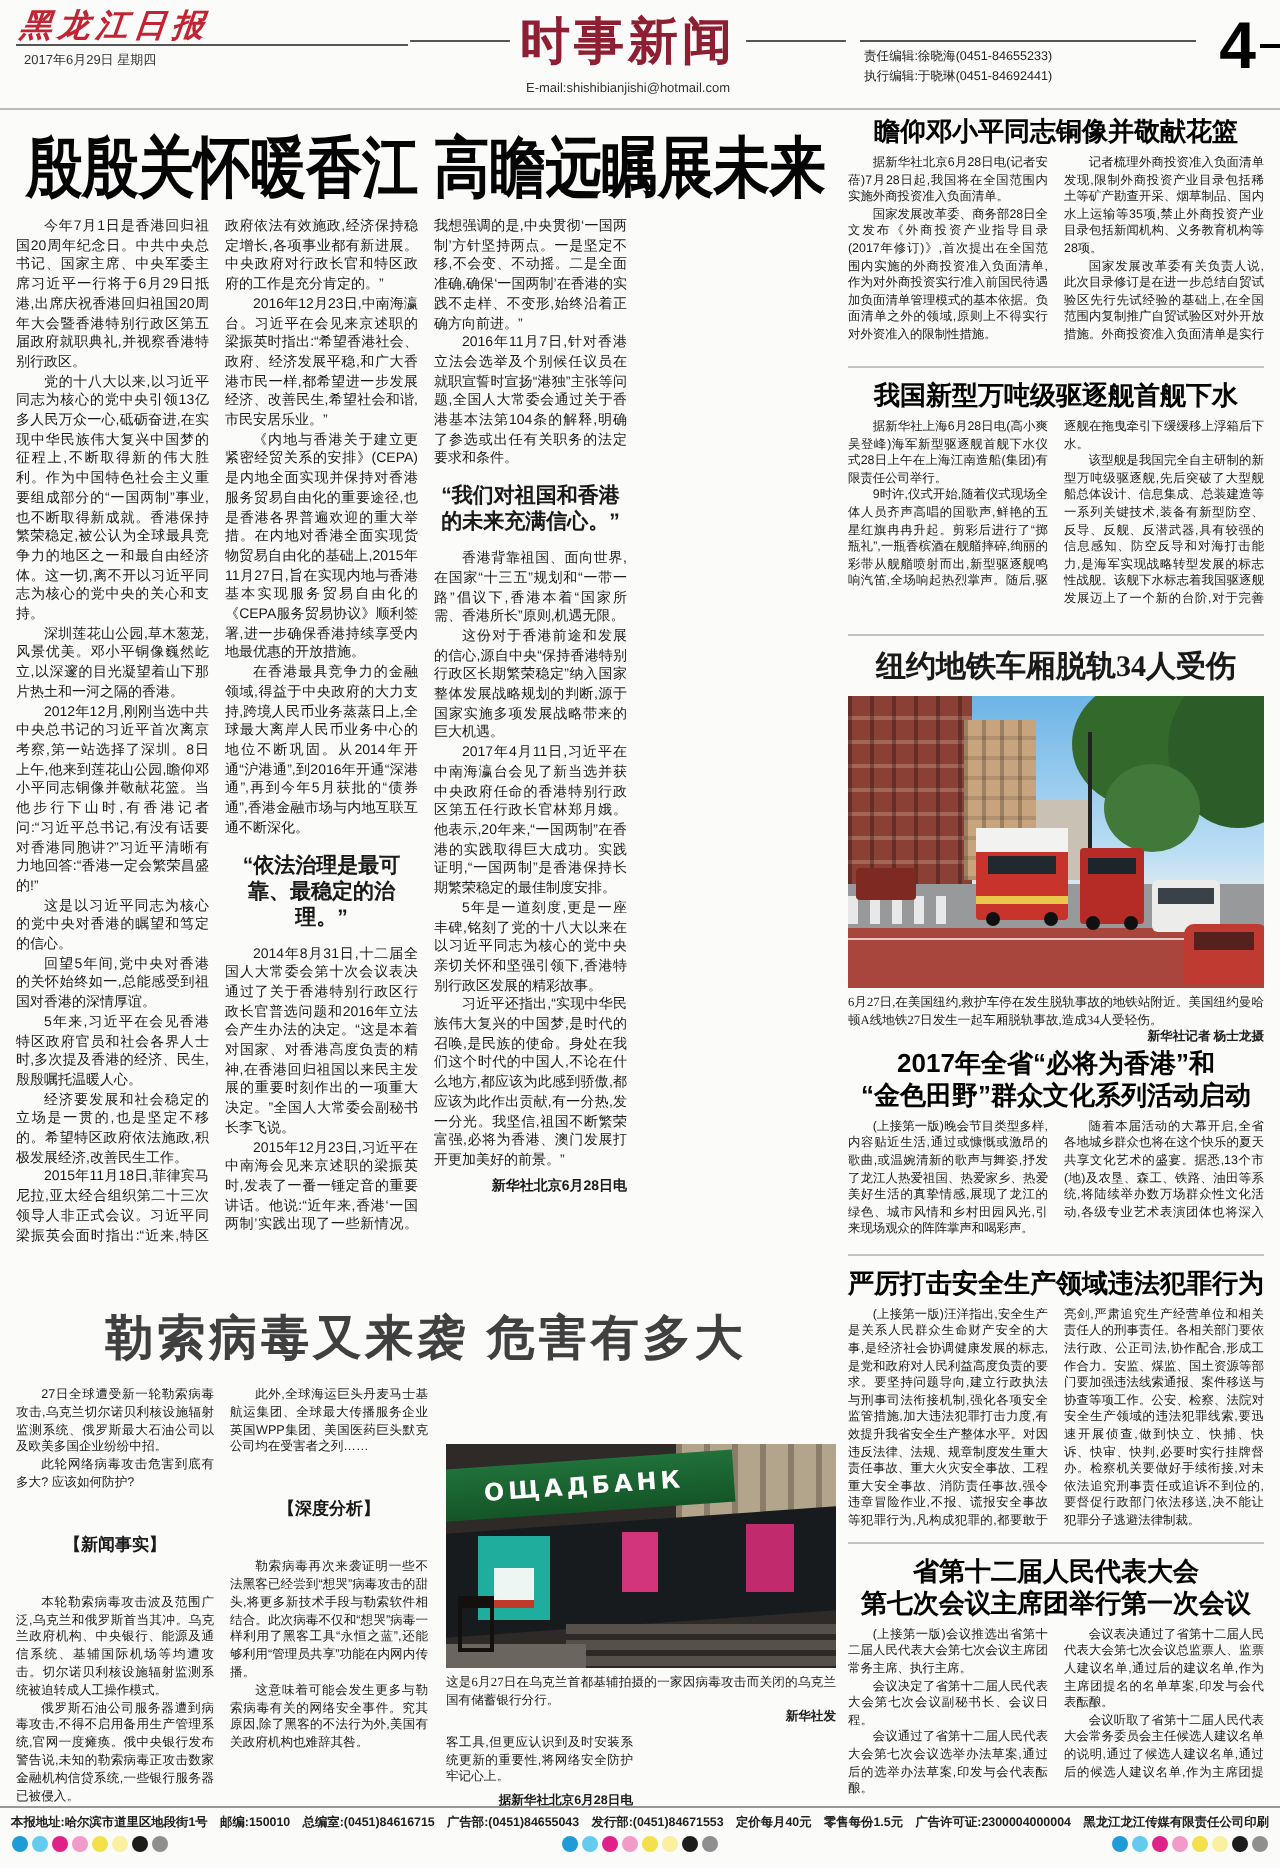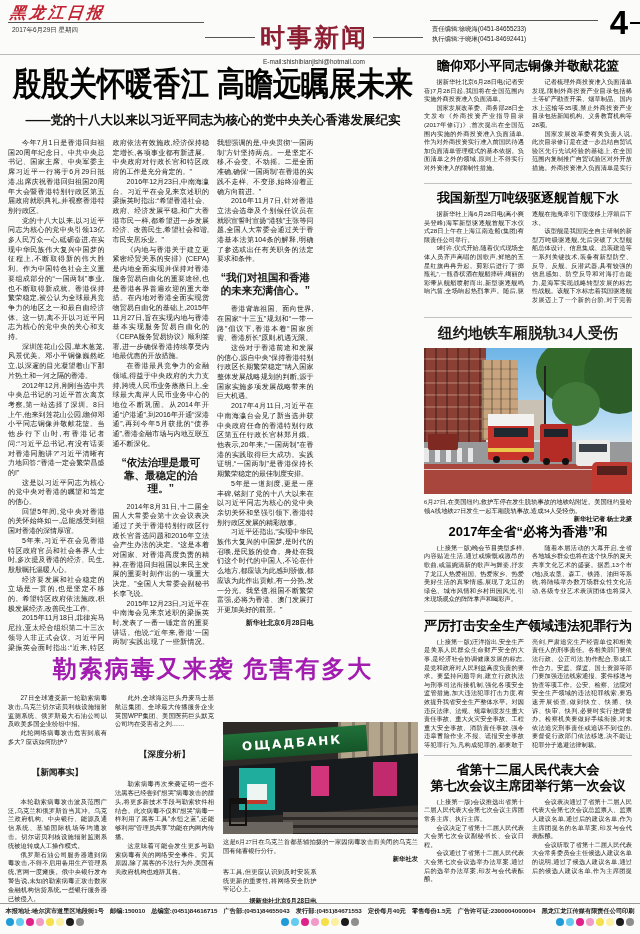--- a/index.html
+++ b/index.html
@@ -5,21 +5,21 @@
   html,body{margin:0;padding:0;background:#d8d8d8;}
   .page{position:relative;width:640px;height:934px;margin:0 auto;background:#fbfbf9;overflow:hidden;
         font-family:"Liberation Sans",sans-serif;color:#1a1a1a;}
   
   .masthead{position:absolute;left:0;top:0;width:640px;height:54px;}
   .logo{position:absolute;left:10px;top:3px;font-family:"DejaVu Serif",serif;font-style:italic;
         font-weight:bold;font-size:16px;color:#c2industry;color:#c22433;letter-spacing:3px;transform:skewX(-6deg);}
   .logo-rule{position:absolute;left:8px;top:22px;width:196px;border-top:1px solid #555;}
   .date{position:absolute;left:12px;top:26px;font-size:6.5px;color:#333;}
   .title-wrap{position:absolute;left:205px;top:4px;width:218px;text-align:center;}
-  .sec-title{display:flex;align-items:center;gap:5px;margin-top:17px;}
+  .sec-title{display:flex;align-items:center;gap:5px;}
   .sec-title .line{flex:1;border-top:1px solid #555;}
   .sec-title .txt{font-size:25px;font-weight:900;color:#8e1f33;letter-spacing:2px;white-space:nowrap;}
   .email{font-size:6.5px;color:#333;margin-top:4px;}
   .editor-rule{position:absolute;left:430px;top:20px;width:168px;border-top:1px solid #555;}
   .editors{position:absolute;left:432px;top:24px;font-size:6.3px;line-height:10px;color:#222;}
   .pagenum{position:absolute;right:12px;top:4px;font-size:33px;font-weight:900;color:#000;}
   .pagenum-dash{position:absolute;right:0px;top:22px;width:10px;border-top:2px solid #000;}
   .head-rule{position:absolute;left:0;top:54px;width:640px;border-top:1px solid #bbb;}
   
   .lead{position:absolute;left:8px;top:62px;width:410px;}
@@ -27,21 +27,21 @@
              transform:scaleY(1.18);transform-origin:top;white-space:nowrap;}
   .lead-sub{font-size:12.5px;font-weight:bold;text-align:center;margin-top:12px;color:#111;white-space:nowrap;}
   .lead-body{margin-top:9px;height:518px;column-count:4;column-gap:8px;column-fill:auto;
              font-size:7px;line-height:9.7px;overflow:hidden;}
   .f-p{text-indent:2em;text-align:justify;}
   .f-c{text-align:justify;}
   .f-h{font-weight:bold;text-align:center;font-size:10.5px;line-height:13px;margin:7px 0;text-indent:0;break-inside:avoid;}
   .f-d{font-weight:bold;text-align:right;margin-top:3px;}
   
   .ransom{position:absolute;left:8px;top:653px;width:410px;}
-  .ransom-head{font-size:24px;font-weight:900;text-align:center;letter-spacing:2px;color:#a21caf;}
+  .ransom-head{font-size:24px;font-weight:900;text-align:center;letter-spacing:2px;color:#404040;}
   .ransom-cols{display:flex;gap:9px;margin-top:9px;}
   .ransom-left{width:206px;height:212px;column-count:2;column-gap:8px;column-fill:auto;
                font-size:6.3px;line-height:8.8px;overflow:hidden;}
   .ransom-left .f-h{font-size:8.5px;line-height:11px;margin:20px 0;}
   .ransom-right{width:195px;}
   .bank-photo{position:relative;width:195px;height:112px;margin-top:28px;background:#2e2a28;overflow:hidden;}
   .bp-bldg{position:absolute;right:0;top:0;width:80px;height:48px;background:#b3a58c;
            background-image:repeating-linear-gradient(90deg,rgba(60,50,40,.35) 0 3px,transparent 3px 14px);}
   .bp-sky{position:absolute;right:0;top:0;width:30px;height:20px;background:#cfd8da;}
   .bp-fascia{position:absolute;left:-6px;top:8px;width:150px;height:26px;background:linear-gradient(#20713a,#155527);
@@ -138,21 +138,20 @@
       <div>责任编辑:徐晓海(0451-84655233)</div>
       <div>执行编辑:于晓琳(0451-84692441)</div>
     </div>
     <div class="pagenum">4</div>
     <div class="pagenum-dash"></div>
   </div>
   <div class="head-rule"></div>
 
   <div class="lead">
     <div class="lead-head">殷殷关怀暖香江  高瞻远瞩展未来</div>
-    <div class="lead-sub">——党的十八大以来以习近平同志为核心的党中央关心香港发展纪实</div>
     <div class="lead-body">
         <div class="f-p">今年7月1日是香港回归祖国20周年纪念日。中共中央总书记、国家主席、中央军委主席习近平一行将于6月29日抵港,出席庆祝香港回归祖国20周年大会暨香港特别行政区第五届政府就职典礼,并视察香港特别行政区。</div>
         <div class="f-p">党的十八大以来,以习近平同志为核心的党中央引领13亿多人民万众一心,砥砺奋进,在实现中华民族伟大复兴中国梦的征程上,不断取得新的伟大胜利。作为中国特色社会主义重要组成部分的“一国两制”事业,也不断取得新成就。香港保持繁荣稳定,被公认为全球最具竞争力的地区之一和最自由经济体。这一切,离不开以习近平同志为核心的党中央的关心和支持。</div>
         <div class="f-p">深圳莲花山公园,草木葱茏,风景优美。邓小平铜像巍然屹立,以深邃的目光凝望着山下那片热土和一河之隔的香港。</div>
         <div class="f-p">2012年12月,刚刚当选中共中央总书记的习近平首次离京考察,第一站选择了深圳。8日上午,他来到莲花山公园,瞻仰邓小平同志铜像并敬献花篮。当他步行下山时,有香港记者问:“习近平总书记,有没有话要对香港同胞讲?”习近平清晰有力地回答:“香港一定会繁荣昌盛的!”</div>
         <div class="f-p">这是以习近平同志为核心的党中央对香港的瞩望和笃定的信心。</div>
         <div class="f-p">回望5年间,党中央对香港的关怀始终如一,总能感受到祖国对香港的深情厚谊。</div>
         <div class="f-p">5年来,习近平在会见香港特区政府官员和社会各界人士时,多次提及香港的经济、民生,殷殷嘱托温暖人心。</div>
         <div class="f-p">经济要发展和社会稳定的立场是一贯的,也是坚定不移的。希望特区政府依法施政,积极发展经济,改善民生工作。</div>
         <div class="f-p">2015年11月18日,菲律宾马尼拉,亚太经合组织第二十三次领导人非正式会议。习近平同梁振英会面时指出:“近来,特区政府依法有效施政,经济保持稳定增长,各项事业都有新进展。中央政府对行政长官和特区政府的工作是充分肯定的。”</div>
@@ -277,20 +276,21 @@
       </div>
       <div class="subway-cap">
         <span>6月27日,在美国纽约,救护车停在发生脱轨事故的地铁站附近。美国纽约曼哈顿A线地铁27日发生一起车厢脱轨事故,造成34人受轻伤。</span>
         <span class="subway-credit">新华社记者 杨士龙摄</span>
       </div>
     </div>
 
     <div class="sb-art">
       <div class="sb-head two">
         <div>2017年全省“必将为香港”和</div>
+        <div>“金色田野”群众文化系列活动启动</div>
       </div>
       <div class="sb-body h-culture">
           <div class="f-p">(上接第一版)晚会节目类型多样,内容贴近生活,通过或慷慨或激昂的歌曲,或温婉清新的歌声与舞姿,抒发了龙江人热爱祖国、热爱家乡、热爱美好生活的真挚情感,展现了龙江的绿色、城市风情和乡村田园风光,引来现场观众的阵阵掌声和喝彩声。</div>
           <div class="f-p">随着本届活动的大幕开启,全省各地城乡群众也将在这个快乐的夏天共享文化艺术的盛宴。据悉,13个市(地)及农垦、森工、铁路、油田等系统,将陆续举办数万场群众性文化活动,各级专业艺术表演团体也将深入厂矿群众生产生活的一线,送去丰富多彩的文艺演出。</div>
         </div>
     </div>
     <div class="sb-div"></div>
 
     <div class="sb-art">
       <div class="sb-head two">

